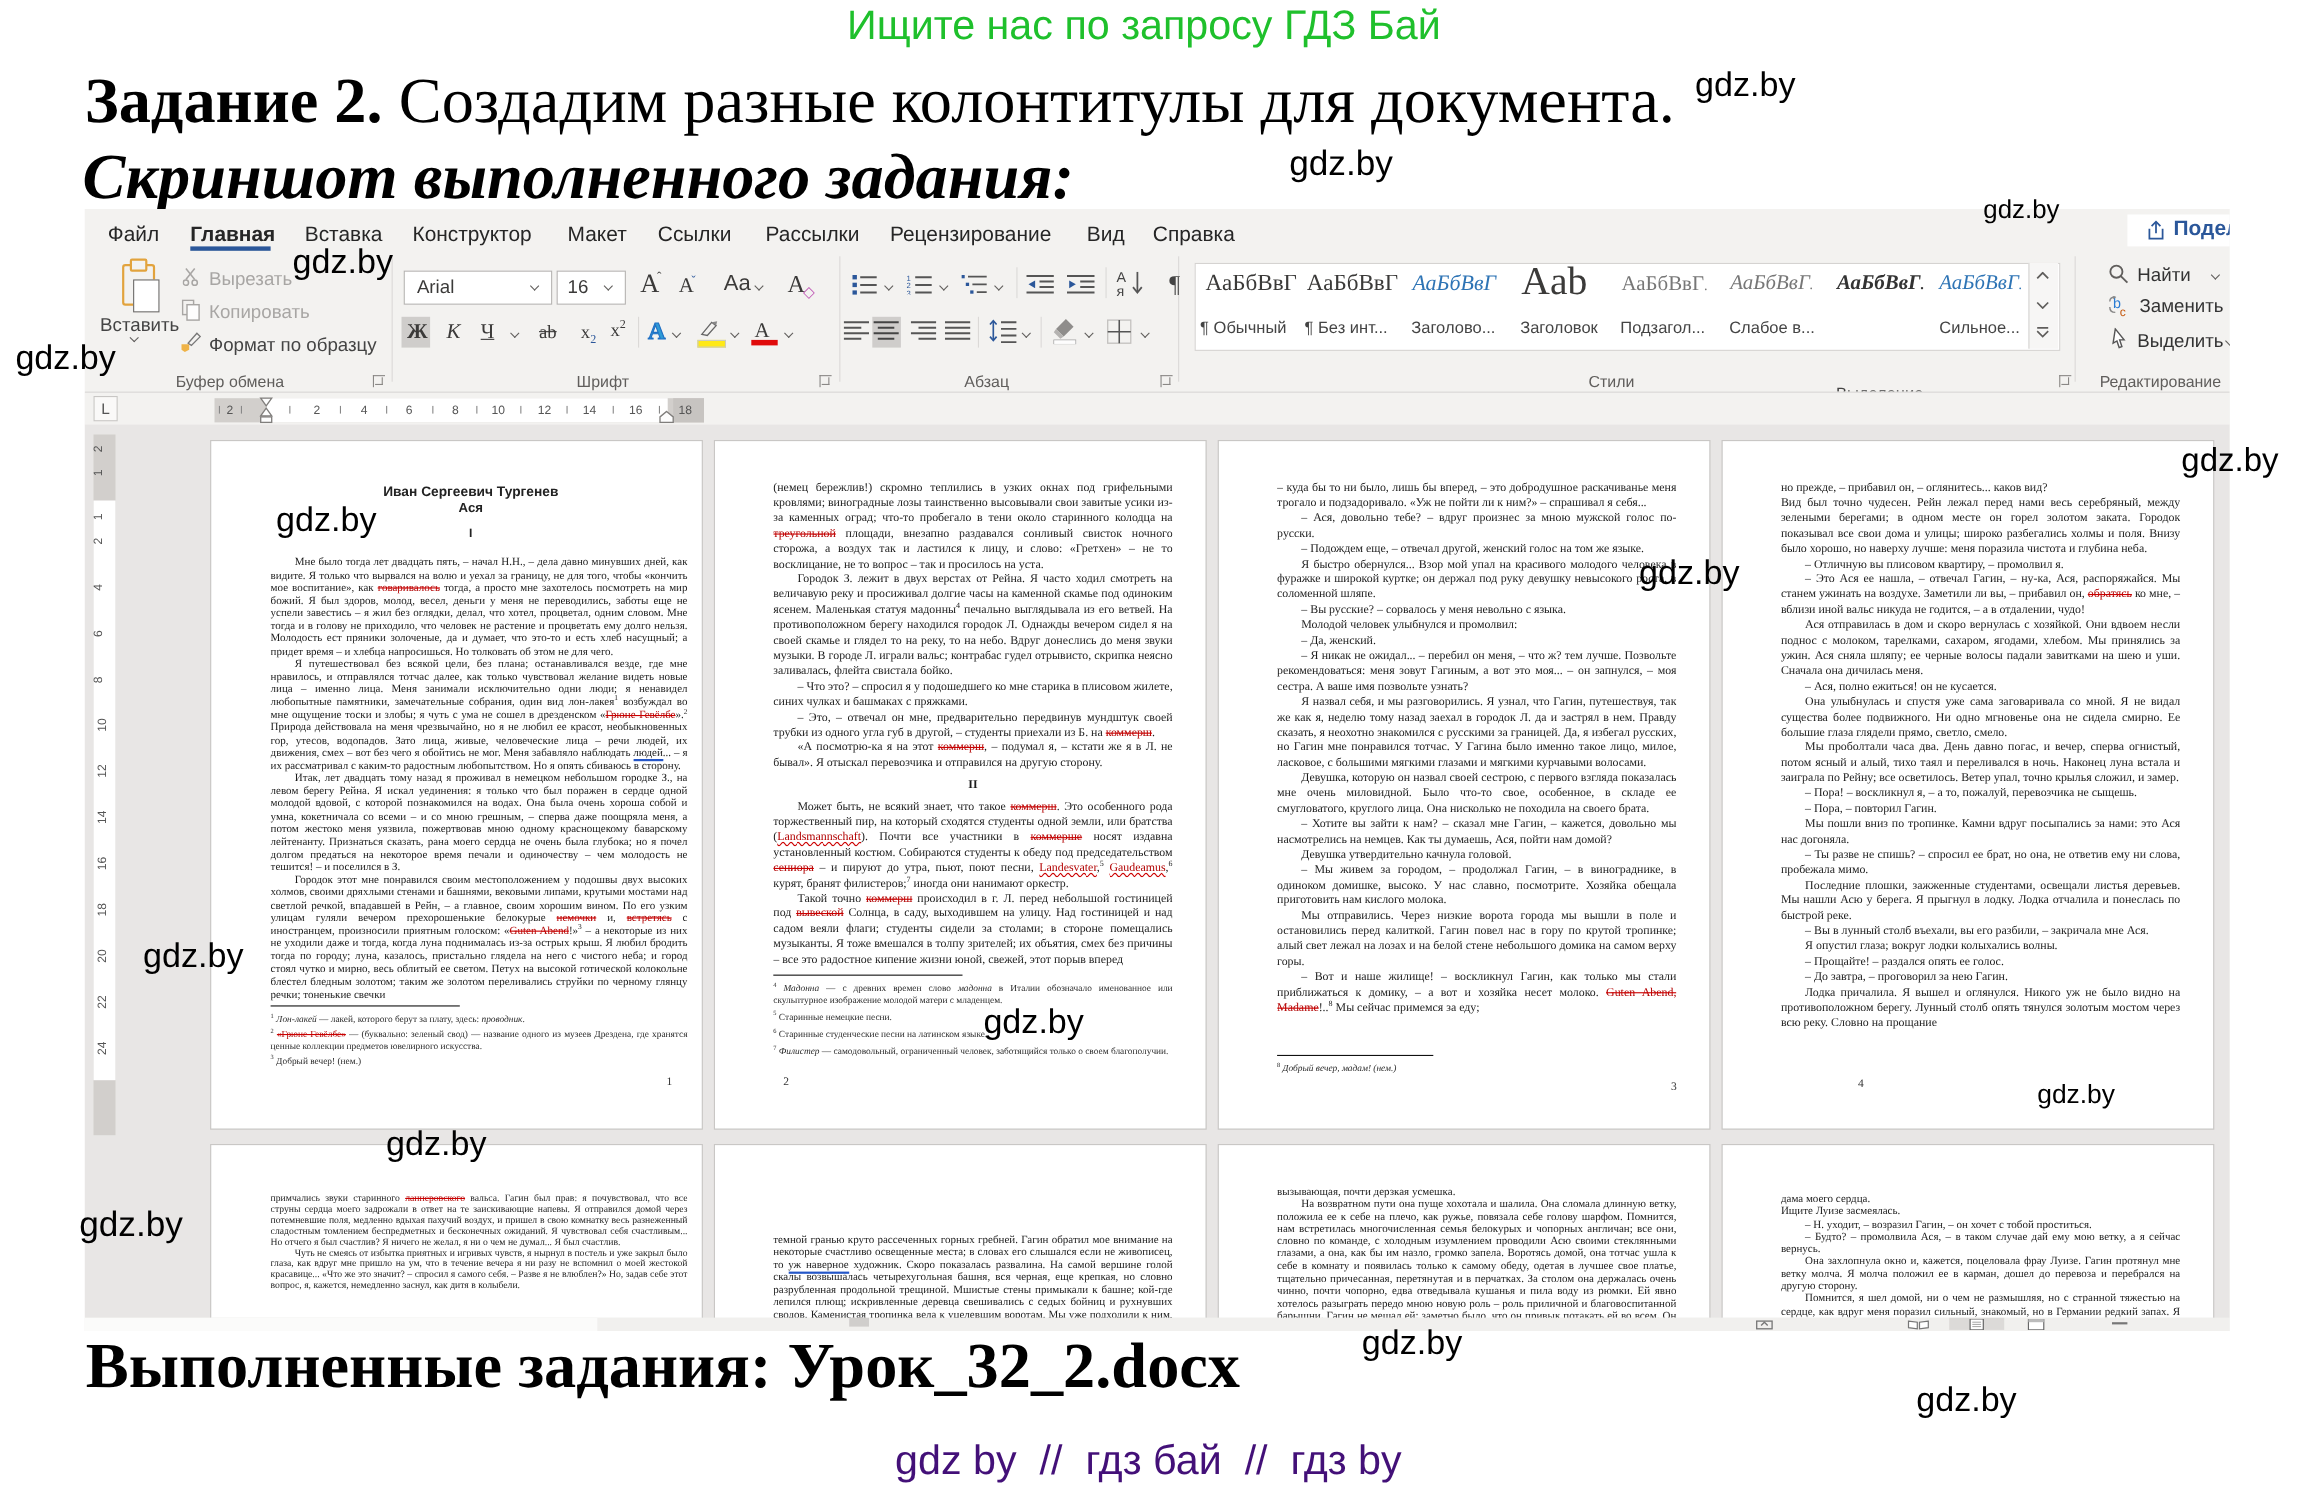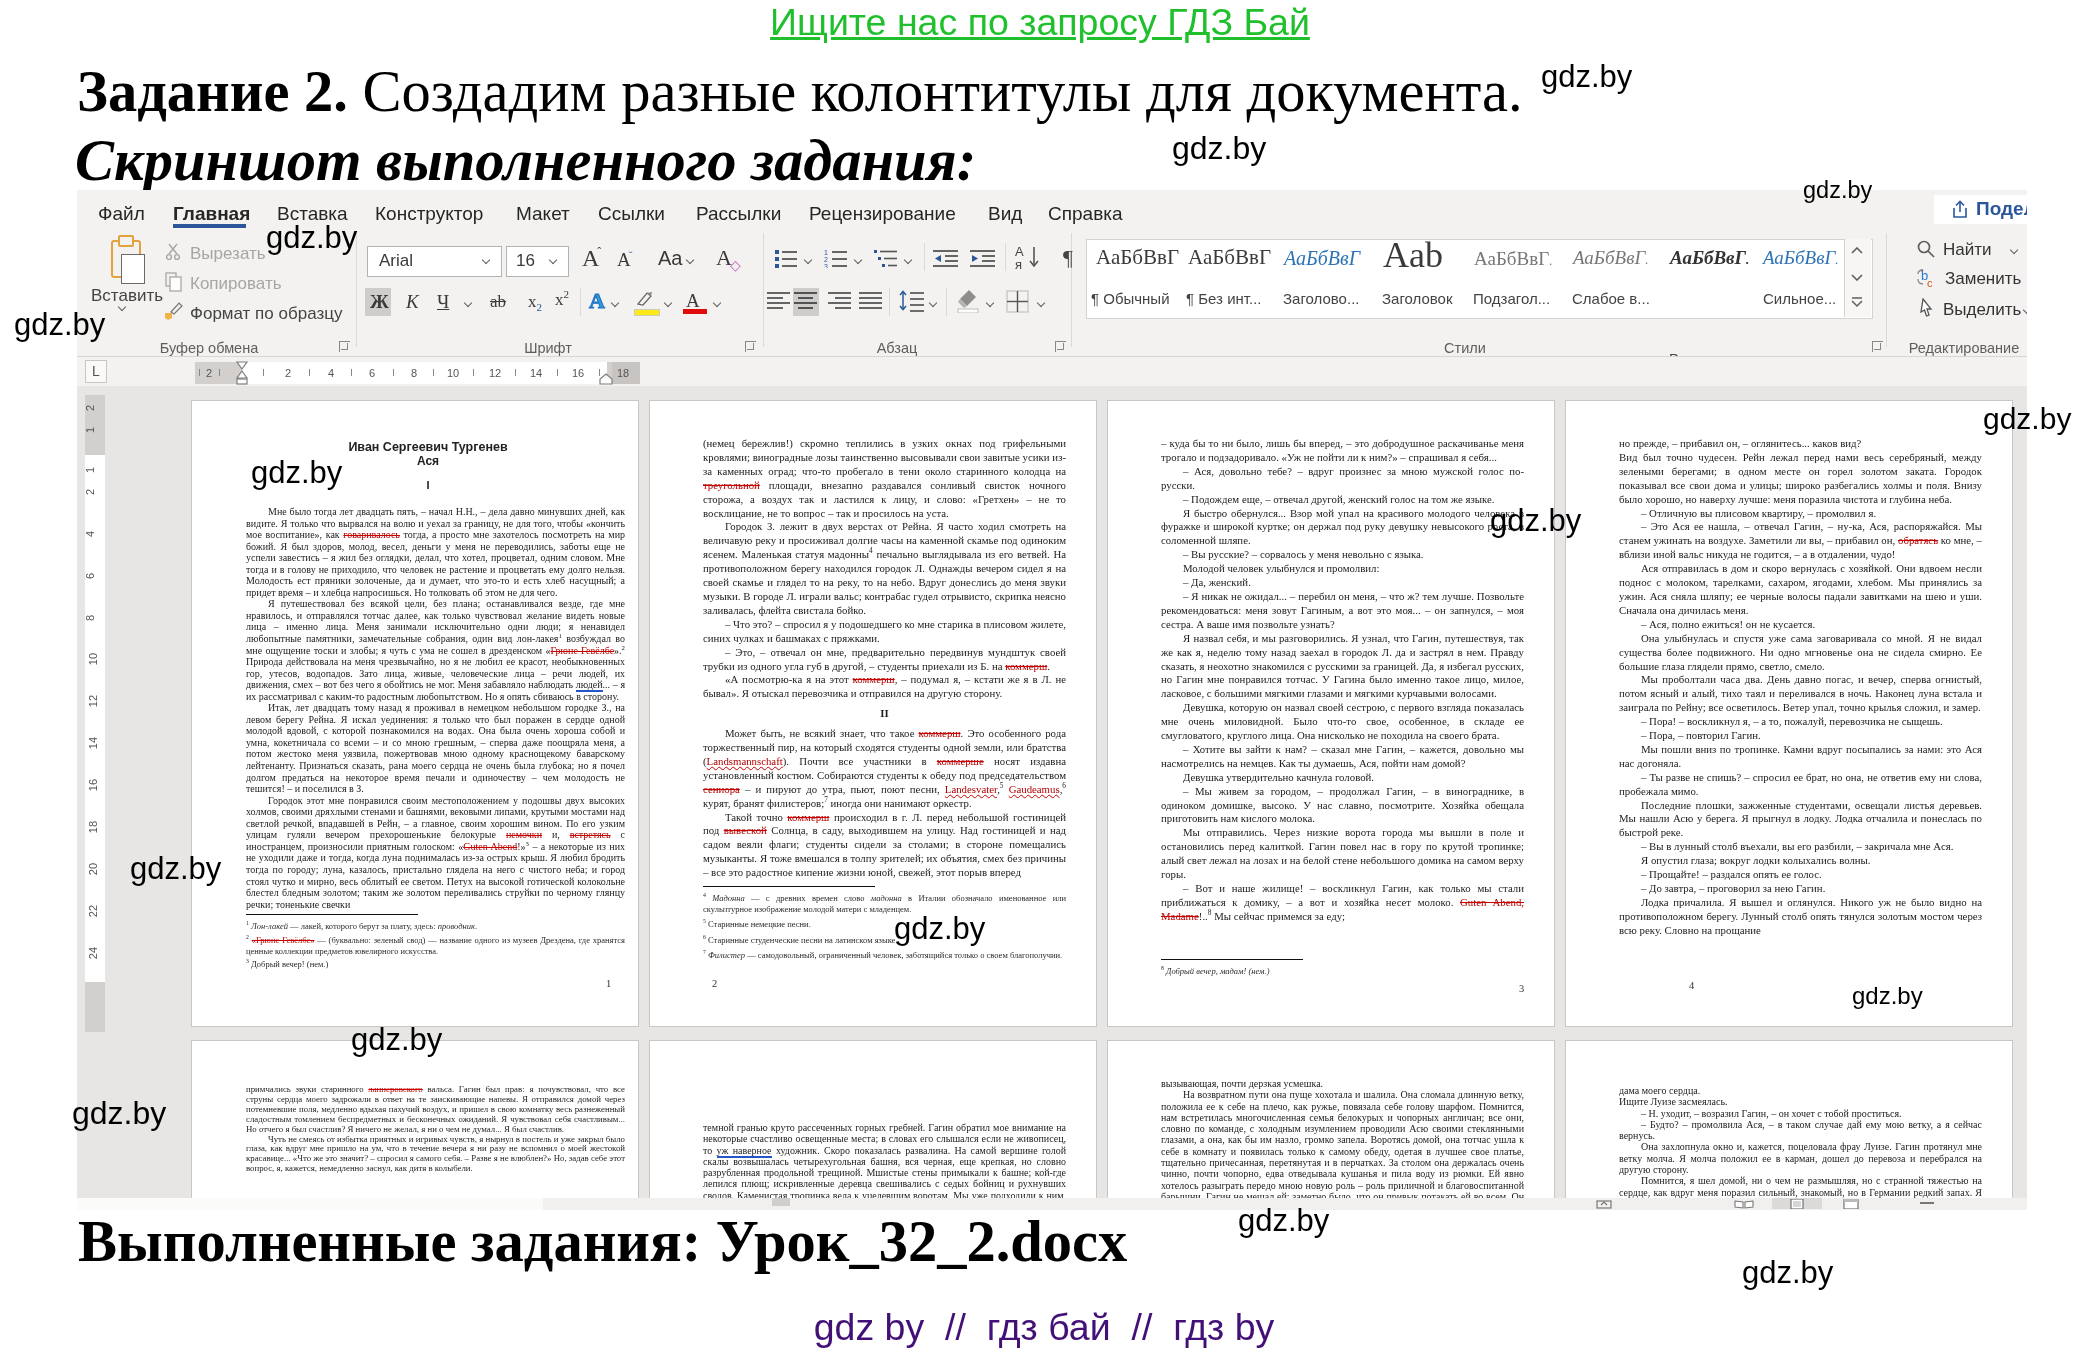--- a/index.html
+++ b/index.html
@@ -1,20 +1,20 @@
 <!DOCTYPE html>
 <html lang="ru"><head>
 <meta charset="utf-8">
 <title>t</title>
 <style>
 html,body{margin:0;padding:0;}
 body{width:2088px;height:1352px;position:relative;background:#fff;font-family:"Liberation Sans",sans-serif;overflow:hidden;}
 .abs{position:absolute;}
 .wm{position:absolute;color:#000;font-family:"Liberation Sans",sans-serif;white-space:nowrap;line-height:1;z-index:50;}
-#green{top:1px;left:0;width:2080px;text-align:center;font-size:37.5px;color:#1fc02c;text-decoration:underline;}
+#green{top:1px;left:0;width:2080px;text-align:center;font-size:37.5px;color:#1fc02c;}
 #h1{left:77px;top:58px;font-family:"Liberation Serif",serif;font-size:58.5px;color:#000;white-space:nowrap;}
 #h2{left:75px;top:127px;font-family:"Liberation Serif",serif;font-size:58.5px;font-weight:bold;font-style:italic;color:#000;white-space:nowrap;}
 #bh{left:78px;top:1208px;font-family:"Liberation Serif",serif;font-weight:bold;font-size:58.5px;color:#000;white-space:nowrap;}
 #purple{top:1306px;left:0;width:2088px;text-align:center;font-size:37.5px;color:#431078;}
 
 #win{left:77px;top:190px;width:1950px;height:1020px;background:#f3f2f0;overflow:hidden;}
 .tab{position:absolute;top:13px;font-size:19px;color:#262626;white-space:nowrap;}
 #tabsel{position:absolute;left:96px;top:34px;width:73px;height:4px;background:#2b579a;}
 #share{position:absolute;left:1857px;top:5px;width:100px;height:29px;background:#fff;color:#2b579a;font-size:19px;font-weight:bold;}
 .vsep{position:absolute;top:43px;width:1px;height:114px;background:#dbd9d7;}

